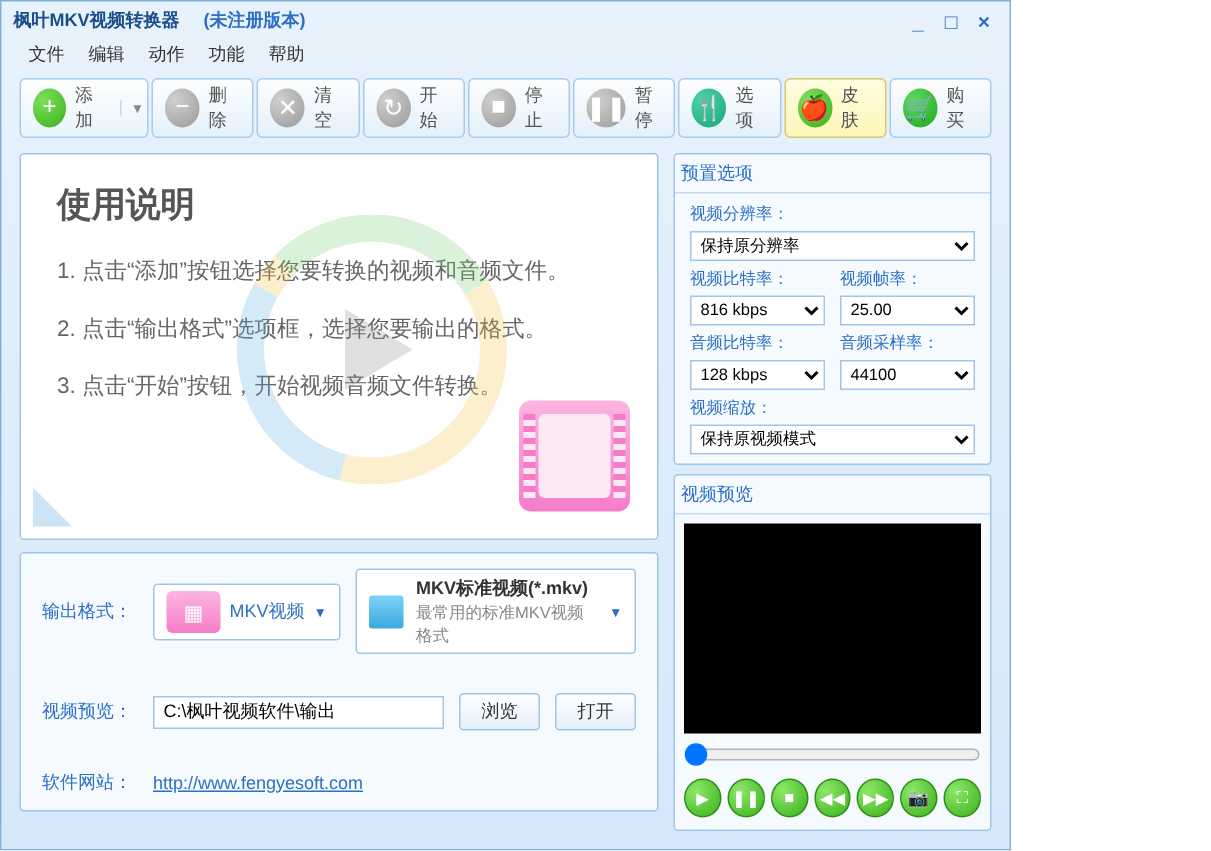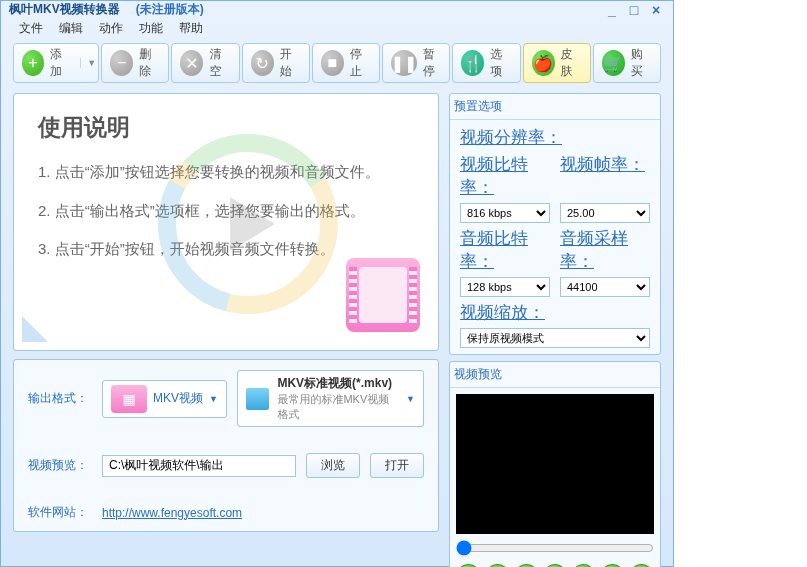--- a/index.html
+++ b/index.html
@@ -45,21 +45,21 @@
 .format-desc { flex: 1; border: 1px solid #9fc6e8; border-radius: 3px; padding: 4px 8px; background: #fff; display: flex; gap: 8px; align-items: center; }
 .folder-icon { width: 26px; height: 22px; background: linear-gradient(#7ed3f5, #3ba8e0); border-radius: 2px; }
 .format-desc-text { display: flex; flex-direction: column; font-size: 11px; }
 .format-desc-text b { color: #333; font-size: 12px; }
 .format-desc-text span { color: #888; }
 input.path { flex: 1; padding: 3px 6px; border: 1px solid #9fc6e8; font-size: 12px; background: #fff; }
 .btn { padding: 3px 14px; border: 1px solid #9fc6e8; background: linear-gradient(#fefefe, #e4f0fb); border-radius: 3px; font-size: 12px; cursor: pointer; color: #333; }
 a.link { color: #2c6fc4; text-decoration: underline; font-size: 12px; }
 .preset { padding: 6px 10px; font-size: 12px; display: grid; grid-template-columns: 1fr 1fr; gap: 4px 10px; }
 .preset .full { grid-column: 1 / 3; }
-.preset label { color: #2c6fc4; font-size: 17px; text-decoration: underline; }
+.preset label { color: #2c6fc4; font-size: 11px; }
 select { width: 100%; padding: 2px; border: 1px solid #9fc6e8; font-size: 11px; background: #fff; }
 .preview { padding: 6px; }
 .preview-screen { width: 100%; height: 140px; background: #000; }
 .slider { width: 100%; margin: 6px 0; }
 .controls { display: flex; gap: 4px; justify-content: space-between; padding: 2px 0; }
 .ctrl-btn { width: 26px; height: 26px; border-radius: 50%; background: radial-gradient(circle at 30% 30%, #8de86a, #3ab01a); border: 1px solid #2e8e14; display: flex; align-items: center; justify-content: center; color: #fff; font-size: 11px; cursor: pointer; }
 </style>
 </head>
 <body>
 
@@ -168,20 +168,21 @@
           <a class="link">http://www.fengyesoft.com</a>
         </div>
       </div>
     </div>
 
     <div class="right-col">
       <div class="panel">
         <div class="panel-title">预置选项</div>
         <div class="preset">
           <div class="full"><label>视频分辨率：</label></div>
+          <div class="full"><select><option>保持原分辨率</option></select></div>
           <label>视频比特率：</label>
           <label>视频帧率：</label>
           <select><option>816 kbps</option></select>
           <select><option>25.00</option></select>
           <label>音频比特率：</label>
           <label>音频采样率：</label>
           <select><option>128 kbps</option></select>
           <select><option>44100</option></select>
           <div class="full"><label>视频缩放：</label></div>
           <div class="full"><select><option>保持原视频模式</option></select></div>

